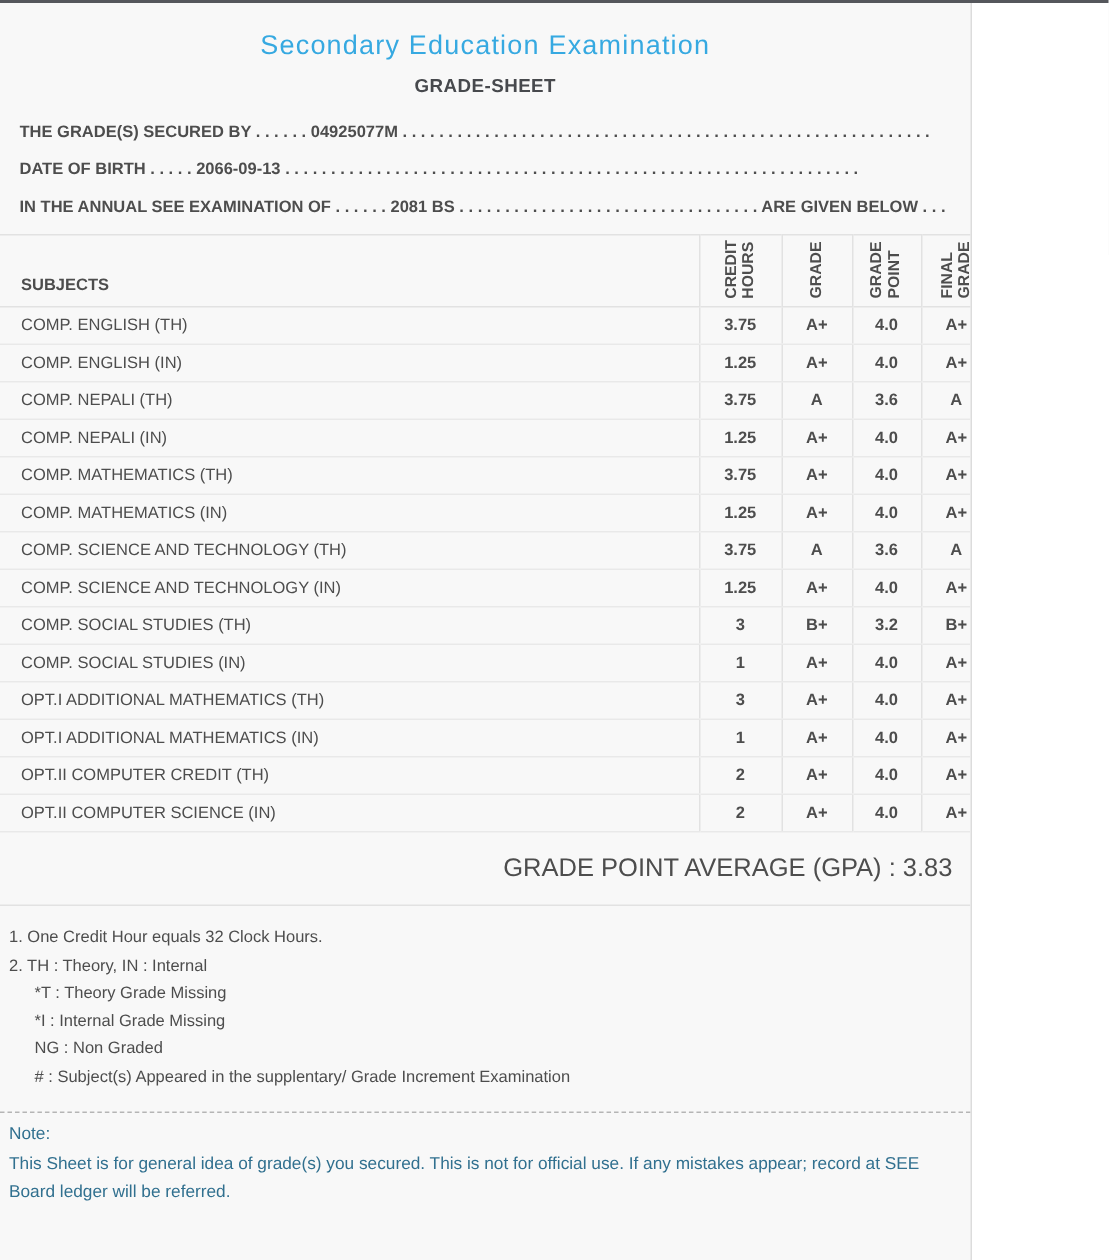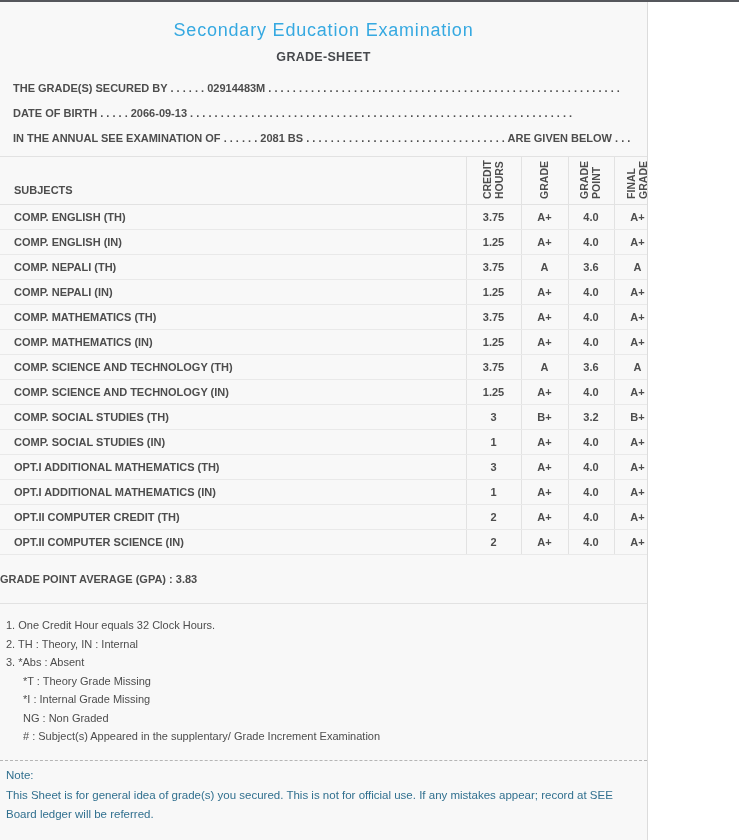--- a/index.html
+++ b/index.html
@@ -74,28 +74,28 @@
   }
   tbody td {
     height:24px;
     border-bottom:1px solid #e9e9e9;
     font-size:11px;
     font-weight:700;
     color:#4d4d4d;
     text-align:center;
     padding:0;
   }
-  tbody td.sub { text-align:left; padding-left:14px; font-weight:700; }
+  tbody td.sub { text-align:left; padding-left:14px; font-weight:400; }
   tbody td.val { border-left:1px solid #e2e2e2; }
   .gpa-row {
     height:48px; line-height:48px;
-    text-align:left;
+    text-align:right;
     padding-right:12px;
     border-bottom:1px solid #e2e2e2;
-    font-size:11px; font-weight:700; color:#4d4d4d;
+    font-size:17px; font-weight:400; color:#4d4d4d;
   }
   .footnotes { padding:12px 14px 0 6px; }
   .footnote {
     font-size:11px;
     color:#4d4d4d;
     line-height:18.5px;
   }
   .footnote.indent { padding-left:17px; }
   .dashed-divider {
     border:none;
@@ -108,21 +108,21 @@
 </style>
 </head>
 <body>
 
 <div class="page">
 
   <div class="title">Secondary Education Examination</div>
   <div class="subtitle">GRADE-SHEET</div>
 
   <div class="info" id="info-container">
-    <div class="info-line"><span>THE GRADE(S) SECURED BY</span><span> . . . . . . </span><span>02914483M</span><span> . . . . . . . . . . . . . . . . . . . . . . . . . . . . . . . . . . . . . . . . . . . . . . . . . . . . . . . . . .</span><span></span></div>
+    <div class="info-line"><span>THE GRADE(S) SECURED BY</span><span> . . . . . . </span><span>04925077M</span><span> . . . . . . . . . . . . . . . . . . . . . . . . . . . . . . . . . . . . . . . . . . . . . . . . . . . . . . . . . .</span><span></span></div>
 
     <div class="info-line"><span>DATE OF BIRTH</span><span> . . . . . </span><span>2066-09-13</span><span> . . . . . . . . . . . . . . . . . . . . . . . . . . . . . . . . . . . . . . . . . . . . . . . . . . . . . . . . . . . . . . .</span><span></span></div>
 
     <div class="info-line"><span>IN THE ANNUAL SEE EXAMINATION OF</span><span> . . . . . . </span><span>2081 BS</span><span> . . . . . . . . . . . . . . . . . . . . . . . . . . . . . . . . . </span><span>ARE GIVEN BELOW . . .</span></div>
   </div>
 
   <table class="grades">
     <colgroup>
       <col style="width:466px">
         <col style="width:55px">
@@ -283,21 +283,20 @@
   </tbody>
   </table>
 
   <div class="gpa-row">GRADE POINT AVERAGE (GPA) : 3.83</div>
 
   <div class="footnotes" id="footnotes-container">
     <div class="footnote">1. One Credit Hour equals 32 Clock Hours.</div>
 
     <div class="footnote">2. TH : Theory, IN : Internal</div>
 
-    <div class="footnote">3. *Abs : Absent</div>
 
     <div class="footnote indent">*T : Theory Grade Missing</div>
 
     <div class="footnote indent">*I : Internal Grade Missing</div>
 
     <div class="footnote indent">NG : Non Graded</div>
 
     <div class="footnote indent"># : Subject(s) Appeared in the supplentary/ Grade Increment Examination</div>
   </div>
 

